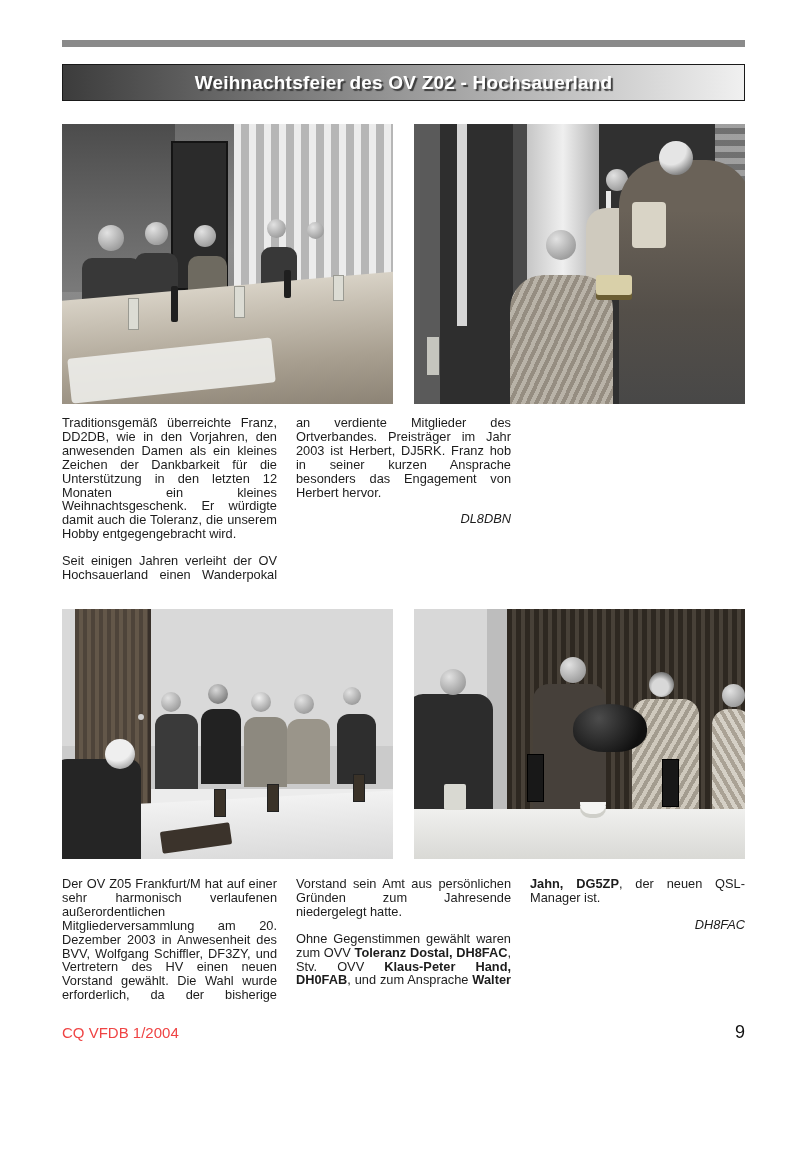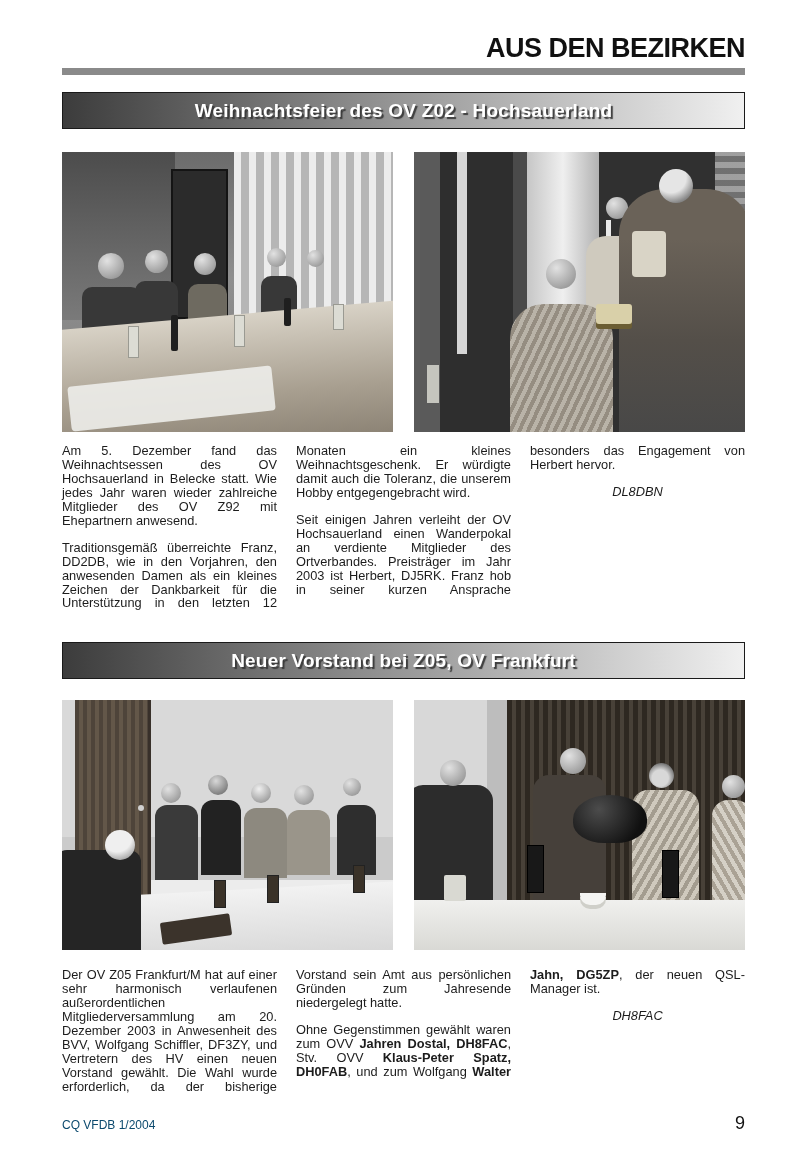--- a/index.html
+++ b/index.html
@@ -107,36 +107,35 @@
   .cols {
     margin-top:12px;
     column-count:3; column-gap:19px; column-fill:auto;
     text-align:justify; hyphens:auto;
     font-size:12.8px; line-height:13.9px; color:#1c1c1c;
   }
   .cols-a1 { height:172px; }
   .cols-a2 { height:138px; margin-top:18px; }
   .cols p { margin:0 0 13px 0; }
   .cols .bold { font-weight:bold; }
-  .cols .sig { text-align:center; font-style:italic; margin:0; }
+  .cols .sig { text-align:right; font-style:italic; margin:0; }
   .cols-a1 .sig { margin-top:13px; }
 
   
   .footer {
     margin-top:7px; display:flex; justify-content:space-between; align-items:baseline;
   }
-  .footer .issue { font-size:12px; color:#0c4a6e; }
+  .footer .issue { font-size:15px; color:#ef4444; }
   .footer .pagenum { font-size:18px; color:#111; }
 </style>
 </head>
 <body>
 
 <div class="content">
 
-  <h1 class="kicker">AUS DEN BEZIRKEN</h1>
   <div class="kicker-rule"></div>
 
   <section class="article article1">
     <div class="bar">
       <span>Weihnachtsfeier des OV Z02 - Hochsauerland</span>
     </div>
 
     <div class="photorow row1">
       <div class="photo p1">
         <div class="ph p1-wallL"></div>
@@ -171,31 +170,27 @@
         <div class="head" style="left:74%;top:6%;width:34px;height:34px;background:radial-gradient(circle at 35% 25%,#e5e5e5 45%,#8a8a8a 75%,#4f4f4f);"></div>
         <div class="ph p2-shirt"></div>
         <div class="ph p2-sweater"></div>
         <div class="head" style="left:40%;top:38%;width:30px;height:30px;"></div>
         <div class="ph p2-trophy"></div>
         <div class="ph p2-glassL"></div>
       </div>
     </div>
 
     <div class="cols cols-a1">
-        <p><span>Am 5. Dezember fand das Weihnachtsessen des OV Hochsauerland in Belecke statt. Wie jedes Jahr waren wieder zahlreiche Mitglieder des OV Z92 mit Ehepartnern anwesend.</span></p>
         <p><span>Traditionsgemäß überreichte Franz, DD2DB, wie in den Vorjahren, den anwesenden Damen als ein kleines Zeichen der Dankbarkeit für die Unterstützung in den letzten 12 Monaten ein kleines Weihnachtsgeschenk. Er würdigte damit auch die Toleranz, die unserem Hobby entgegengebracht wird.</span></p>
         <p><span>Seit einigen Jahren verleiht der OV Hochsauerland einen Wanderpokal an verdiente Mitglieder des Ortverbandes. Preisträger im Jahr 2003 ist Herbert, DJ5RK. Franz hob in seiner kurzen Ansprache besonders das Engagement von Herbert hervor.</span></p>
         <p class="sig">DL8DBN</p>
       </div>
   </section>
 
   <section class="article article2">
-    <div class="bar">
-      <span>Neuer Vorstand bei Z05, OV Frankfurt</span>
-    </div>
 
     <div class="photorow row2">
       <div class="photo p3">
         <div class="ph p3-door"></div>
         <div class="ph p3-handle"></div>
         <div class="ph b" style="left:28%;top:42%;width:13%;height:30%;background:#3a3a3a;"></div>
         <div class="ph b" style="left:42%;top:40%;width:12%;height:30%;background:#222;"></div>
         <div class="ph b" style="left:55%;top:43%;width:13%;height:28%;background:#8d897f;"></div>
         <div class="ph b" style="left:68%;top:44%;width:13%;height:26%;background:#9a958a;"></div>
         <div class="ph b" style="left:83%;top:42%;width:12%;height:28%;background:#2e2e2e;"></div>
@@ -227,21 +222,21 @@
         <div class="ph p4-table"></div>
         <div class="ph p4-mug"></div>
         <div class="ph p4-glass" style="left:34%;top:58%;"></div>
         <div class="ph p4-glass" style="left:75%;top:60%;"></div>
         <div class="ph p4-cup"></div>
       </div>
     </div>
 
     <div class="cols cols-a2">
         <p><span>Der OV Z05 Frankfurt/M hat auf einer sehr harmonisch verlaufenen außerordentlichen Mitgliederversammlung am 20. Dezember 2003 in Anwesenheit des BVV, Wolfgang Schiffler, DF3ZY, und Vertretern des HV einen neuen Vorstand gewählt. Die Wahl wurde erforderlich, da der bisherige Vorstand sein Amt aus persönlichen Gründen zum Jahresende niedergelegt hatte.</span></p>
-        <p><span>Ohne Gegenstimmen gewählt waren zum OVV </span><span class="bold">Jahren Dostal, DH8FAC</span><span>, Stv. OVV </span><span class="bold">Klaus-Peter Spatz, DH0FAB</span><span>, und zum Wolfgang </span><span class="bold">Walter Jahn, DG5ZP</span><span>, der neuen QSL-Manager ist.</span></p>
+        <p><span>Ohne Gegenstimmen gewählt waren zum OVV </span><span class="bold">Toleranz Dostal, DH8FAC</span><span>, Stv. OVV </span><span class="bold">Klaus-Peter Hand, DH0FAB</span><span>, und zum Ansprache </span><span class="bold">Walter Jahn, DG5ZP</span><span>, der neuen QSL-Manager ist.</span></p>
         <p class="sig">DH8FAC</p>
       </div>
   </section>
 
   <div class="footer">
     <span class="issue">CQ VFDB 1/2004</span>
     <span class="pagenum">9</span>
   </div>
 
 </div>

